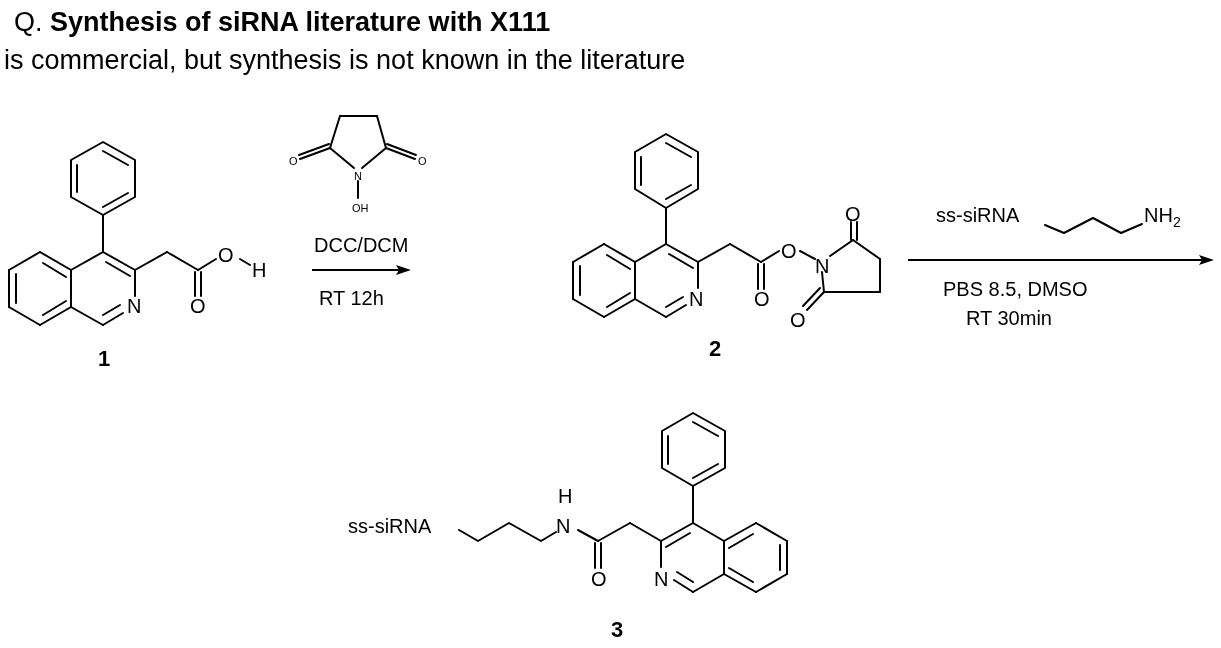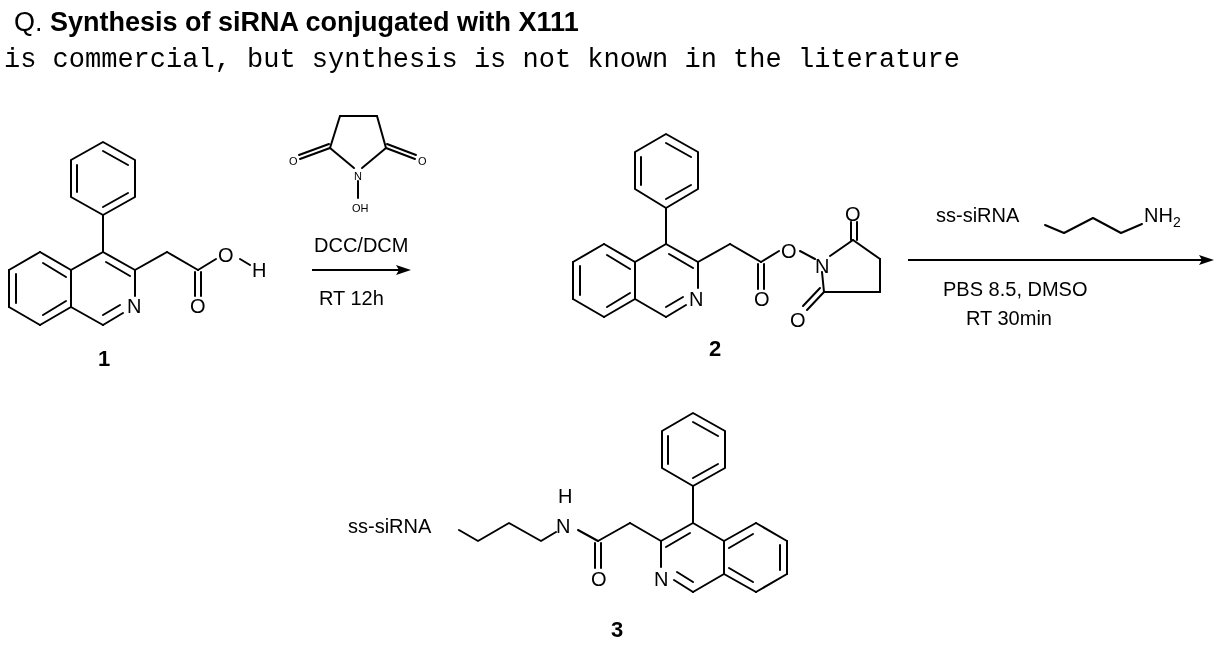--- a/index.html
+++ b/index.html
@@ -1,34 +1,34 @@
 <!DOCTYPE html>
 <html><head>
 <meta charset="utf-8">
 <style>
   html, body { margin:0; padding:0; background:#ffffff; }
   body { width:1221px; height:648px; position:relative; overflow:hidden;
          font-family:"Liberation Sans", sans-serif; color:#000; }
   .title { position:absolute; left:14px; top:6px; font-size:27px; line-height:32px; white-space:nowrap; }
   .title .bold { font-weight:bold; }
-  .subtitle { position:absolute; left:4px; top:44px; font-size:27px; line-height:32px; white-space:nowrap;font-family:Liberation Mono, monospace; }
+  .subtitle { position:absolute; left:4px; top:44px; font-size:27px; line-height:32px; white-space:nowrap; }
   svg { position:absolute; left:0; top:0; }
   svg text { font-family:"Liberation Sans", sans-serif; }
   .bond { stroke:#000; stroke-width:2; fill:none; stroke-linecap:round; stroke-linejoin:round; }
   .atom { font-size:20px; }
   .small-atom { font-size:11px; }
   .label { font-size:22px; font-weight:bold; }
   .cond { font-size:20px; }
 </style>
 </head>
 <body>
 
 <div class="title">
   <span>Q.</span>
-  <span class="bold">Synthesis of siRNA conjugated with X111</span>
+  <span class="bold">Synthesis of siRNA literature with X111</span>
 </div>
 <div class="subtitle">is commercial, but synthesis is not known in the literature</div>
 
 <svg width="1221" height="648" viewBox="0 0 1221 648">
 
   <g>
 
     <polygon class="bond" points="103,142 135,160 135,197 103,215 71,197 71,160"></polygon>
     <line class="bond" x1="103" y1="151" x2="128" y2="165"></line>
     <line class="bond" x1="128" y1="193" x2="103" y2="207"></line>

